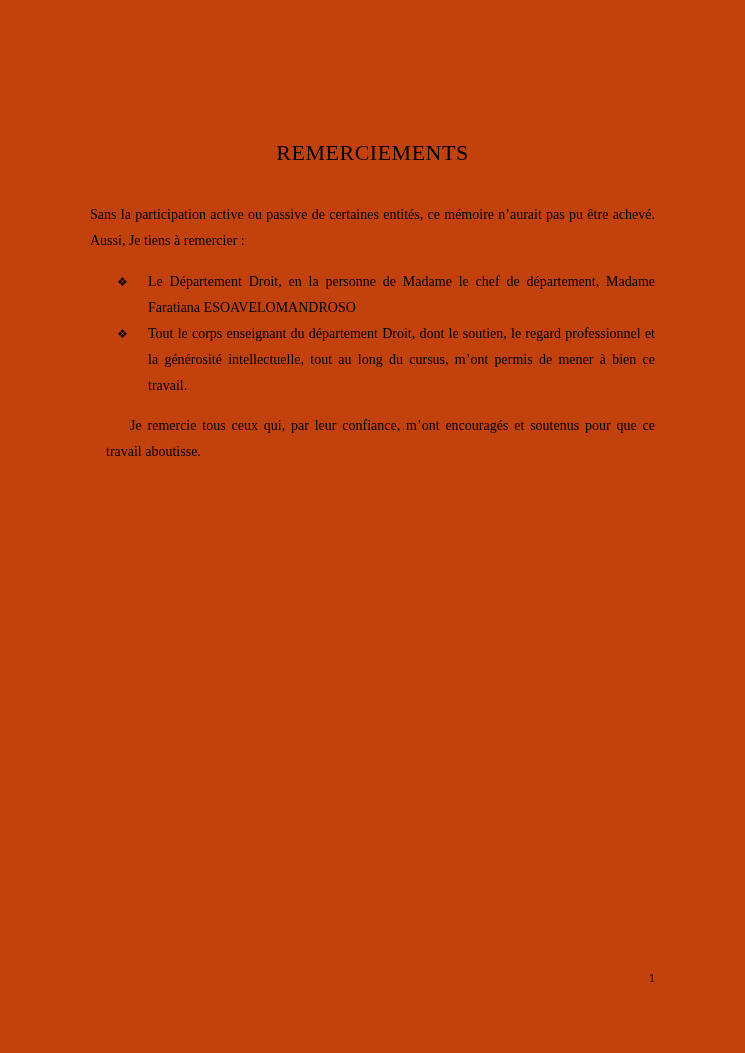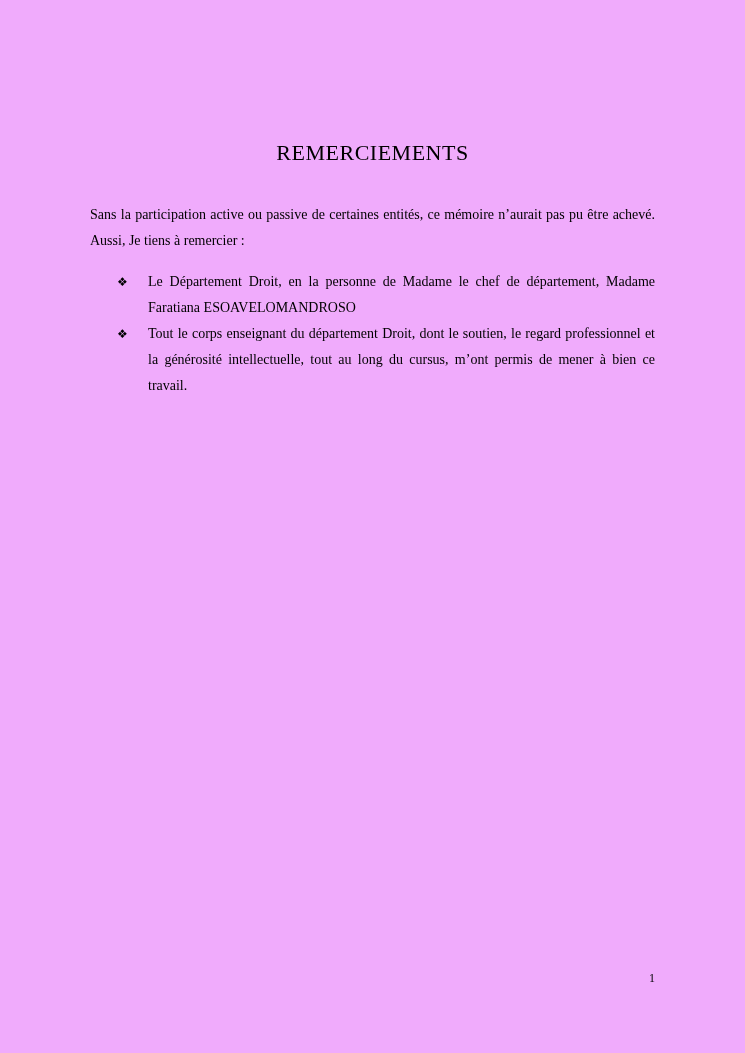--- a/index.html
+++ b/index.html
@@ -4,21 +4,21 @@
 <style>
   html, body {
     margin: 0;
     padding: 0;
     background: #ffffff;
   }
   .page {
     position: relative;
     width: 745px;
     height: 1053px;
-    background: #f0abfc;
+    background: #c2410c;
     color: #000000;
     font-family: "Liberation Serif", "DejaVu Serif", serif;
     font-size: 14px;
     line-height: 26px;
     overflow: hidden;
     box-sizing: border-box;
   }
   .content {
     position: absolute;
     left: 90px;
@@ -87,17 +87,18 @@
         <span class="bullet-marker">❖</span>
         <span class="bullet-text">Le Département Droit, en la personne de Madame le chef de département, Madame Faratiana ESOAVELOMANDROSO</span>
       </li>
       <li class="bullet-item">
         <span class="bullet-marker">❖</span>
         <span class="bullet-text">Tout le corps enseignant du département Droit, dont le soutien, le regard professionnel et la générosité intellectuelle, tout au long du cursus, m’ont permis de mener à bien ce travail.</span>
       </li>
     </ul>
 
 
+    <p class="body-paragraph">Je remercie tous ceux qui, par leur confiance, m’ont encouragés et soutenus pour que ce travail aboutisse.</p>
 
   </div>
 
   <div class="page-number">1</div>
 </div>
 
 </body></html>

